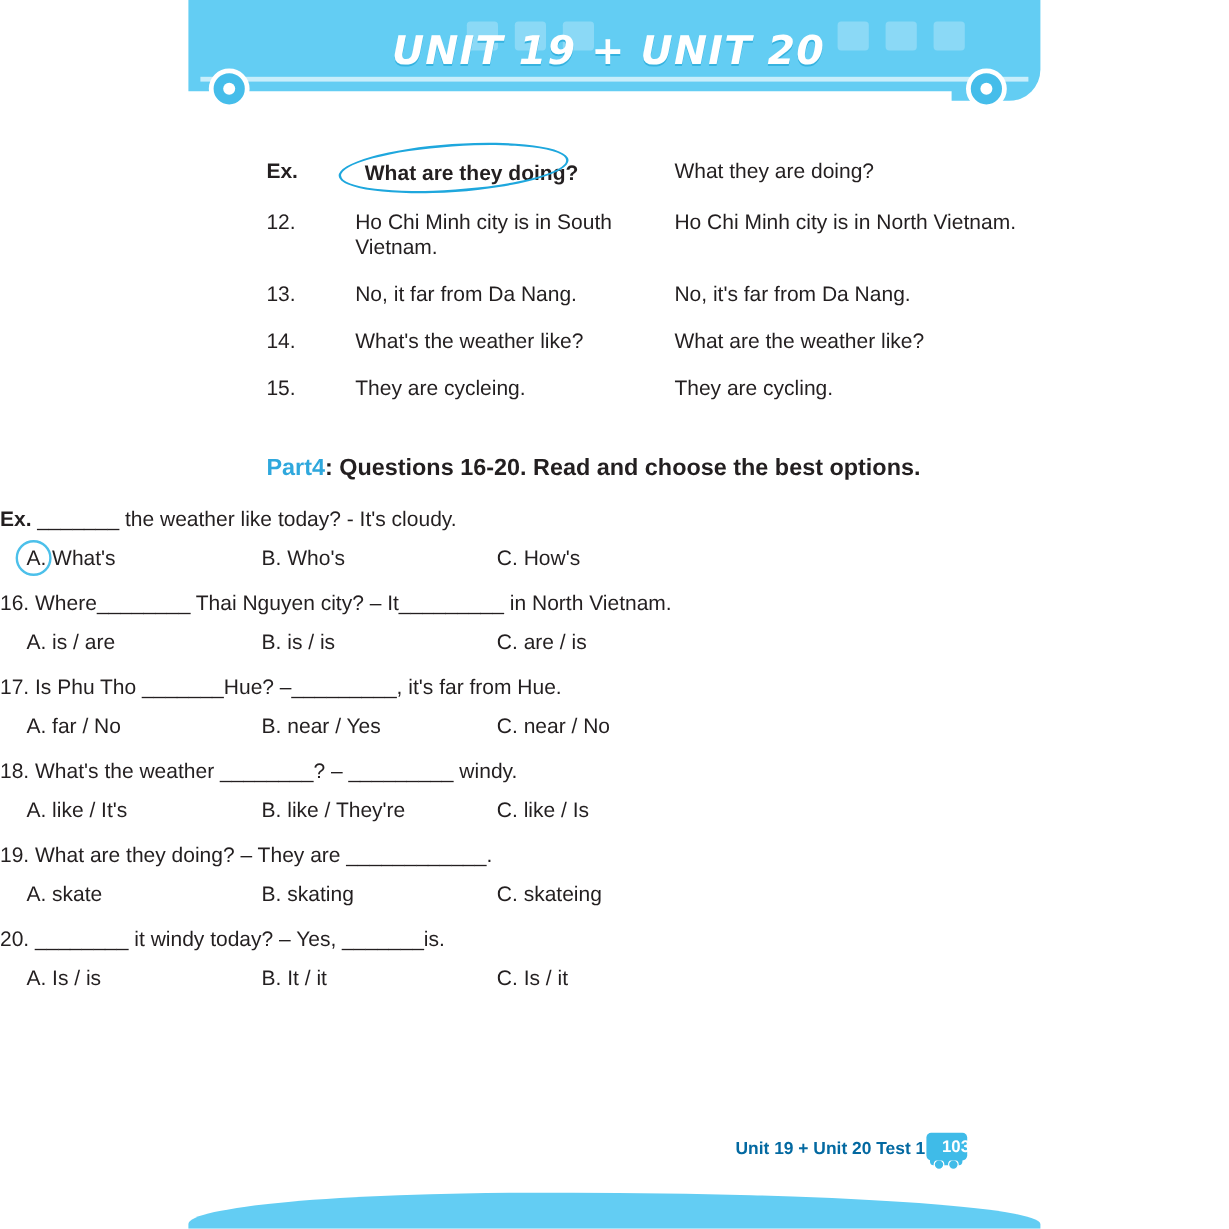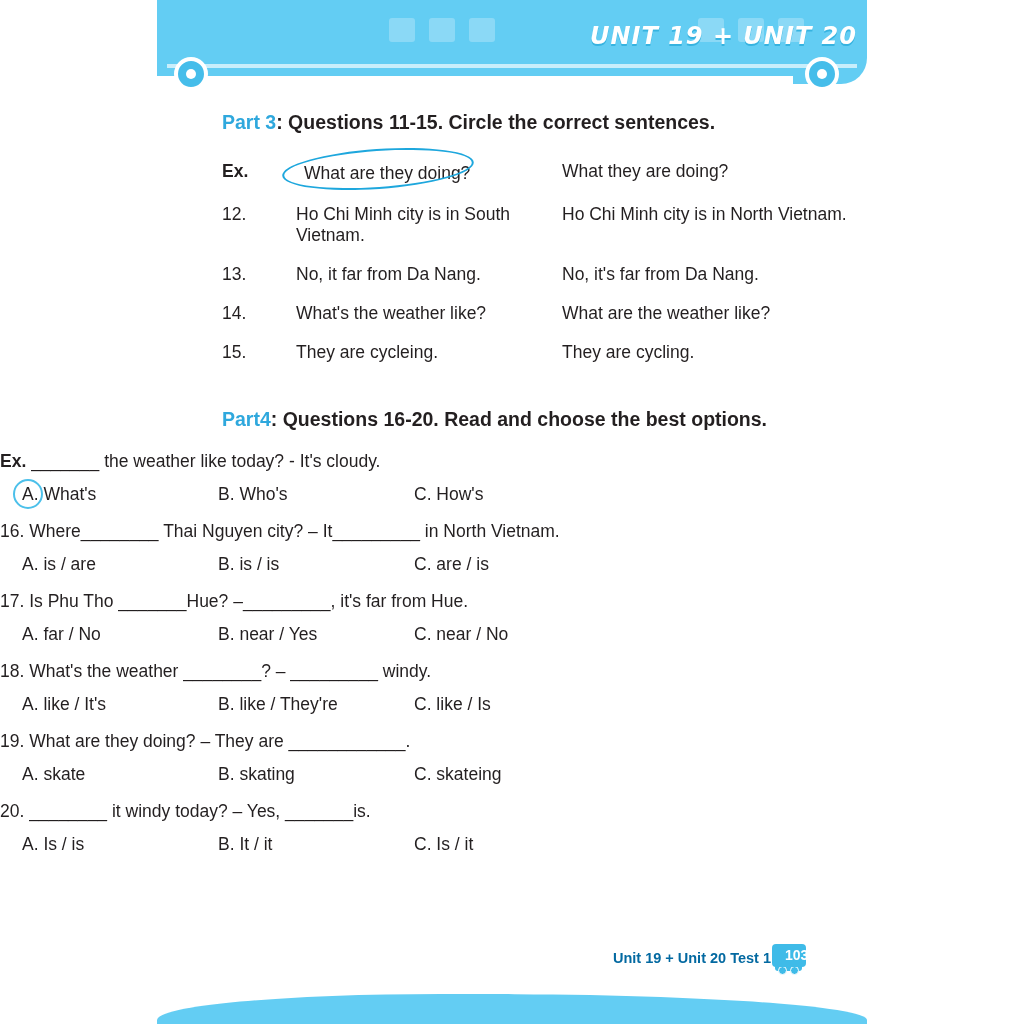--- a/index.html
+++ b/index.html
@@ -51,25 +51,25 @@
     width: 690px;
     height: 4px;
     background: #ffffff;
     opacity: .65;
   }
   .bus-title {
     position: absolute;
     left: 0;
     top: 22px;
     width: 700px;
-    text-align: right;
+    text-align: center;
     font-family: "DejaVu Sans", sans-serif;
     font-weight: bold;
     font-style: italic;
-    font-size: 24px;
+    font-size: 33px;
     letter-spacing: 1px;
     color: #ffffff;
     text-shadow: 0 2px 0 #36b3e0;
   }
   .win {
     position: absolute;
     top: 18px;
     width: 26px;
     height: 24px;
     background: #8bd9f6;
@@ -134,20 +134,21 @@
   .col-num { width: 74px; }
   .col-a   { width: 266px; padding-right: 16px !important; }
   .col-b   { width: 300px; }
   .num-ex { font-weight: bold; }
 
   
   .circled-a {
     position: relative;
     display: inline-block;
     padding: 2px 8px;
+    font-weight: bold;
   }
   .circled-a .ellipse {
     position: absolute;
     left: -14px;
     top: -12px;
     width: 192px;
     height: 40px;
     border: 2.5px solid #1ea7dd;
     border-radius: 50%;
     transform: rotate(-4deg);
@@ -270,23 +271,20 @@
     <div class="wheel wheel-front">
         <div class="hub"></div>
       </div>
     <div class="wheel wheel-rear">
         <div class="hub"></div>
       </div>
   </div>
 
   <div class="content">
 
-    <div class="part-head p3-head">
-      <span class="pnum">Part 3</span><span>: Questions 11-15. Circle the correct sentences.</span>
-    </div>
 
     <table class="q-table">
       <tbody>
         <tr>
           <td class="col-num num-ex">Ex.</td>
           <td class="col-a">
             <span class="circled-a">
               <span class="ellipse"></span>
               <span>What are they doing?</span>
             </span>

